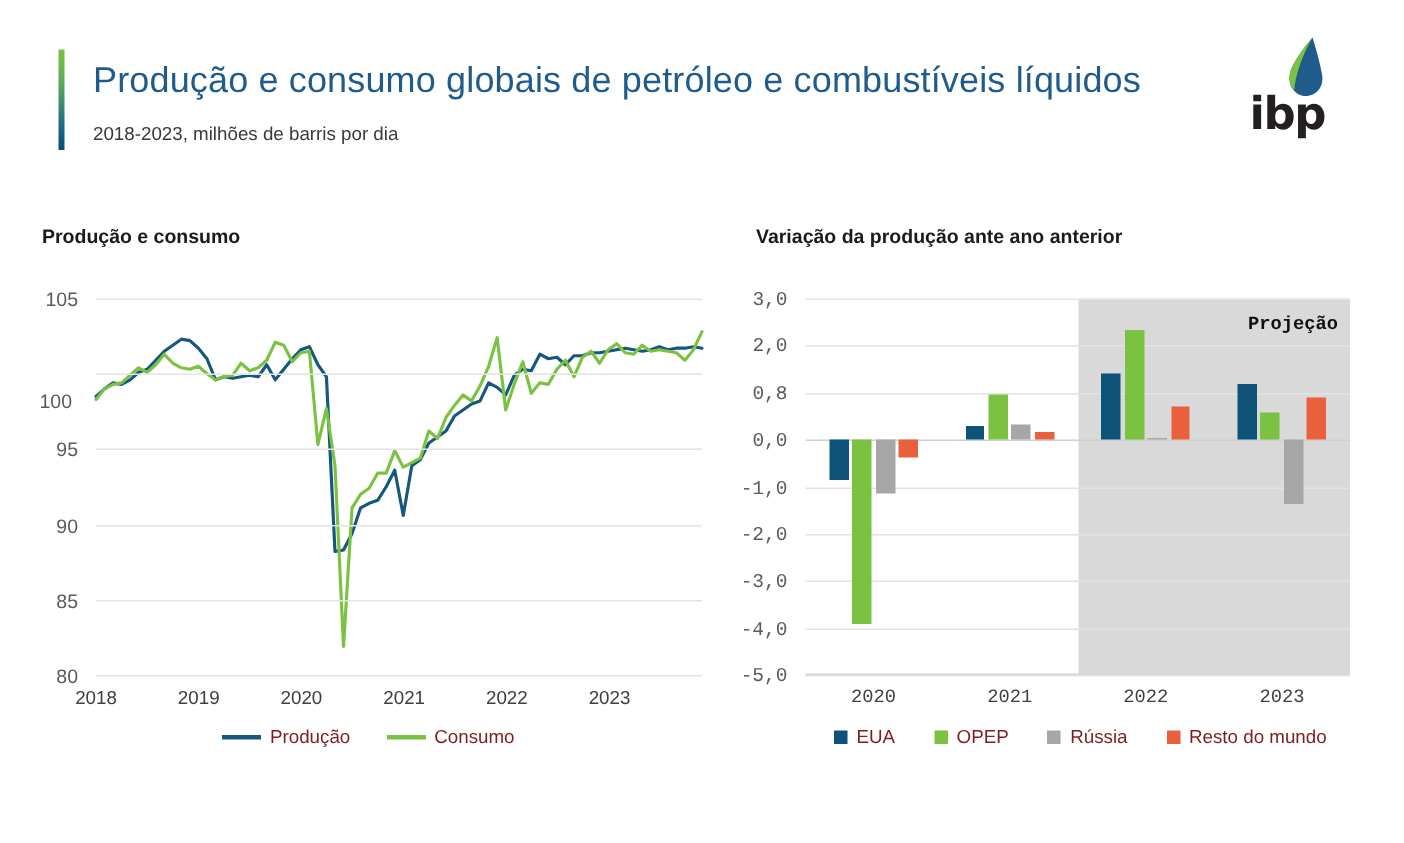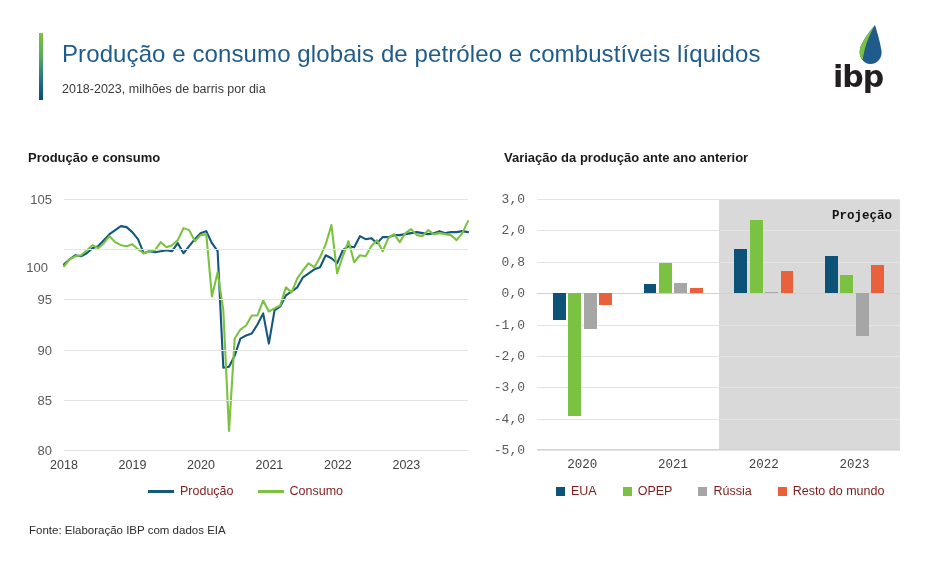--- a/index.html
+++ b/index.html
@@ -200,15 +200,14 @@
       <div class="legend-item">
         <div class="swatch-box" style="background: rgb(166, 166, 166);"></div>
         <span class="lbl">Rússia</span>
       </div>
       <div class="legend-item">
         <div class="swatch-box" style="background: rgb(232, 96, 60);"></div>
         <span class="lbl">Resto do mundo</span>
       </div>
     </div>
 
-  <div class="source">Fonte: Elaboração IBP com dados EIA</div>
 
 </div>
 
 </body></html>

